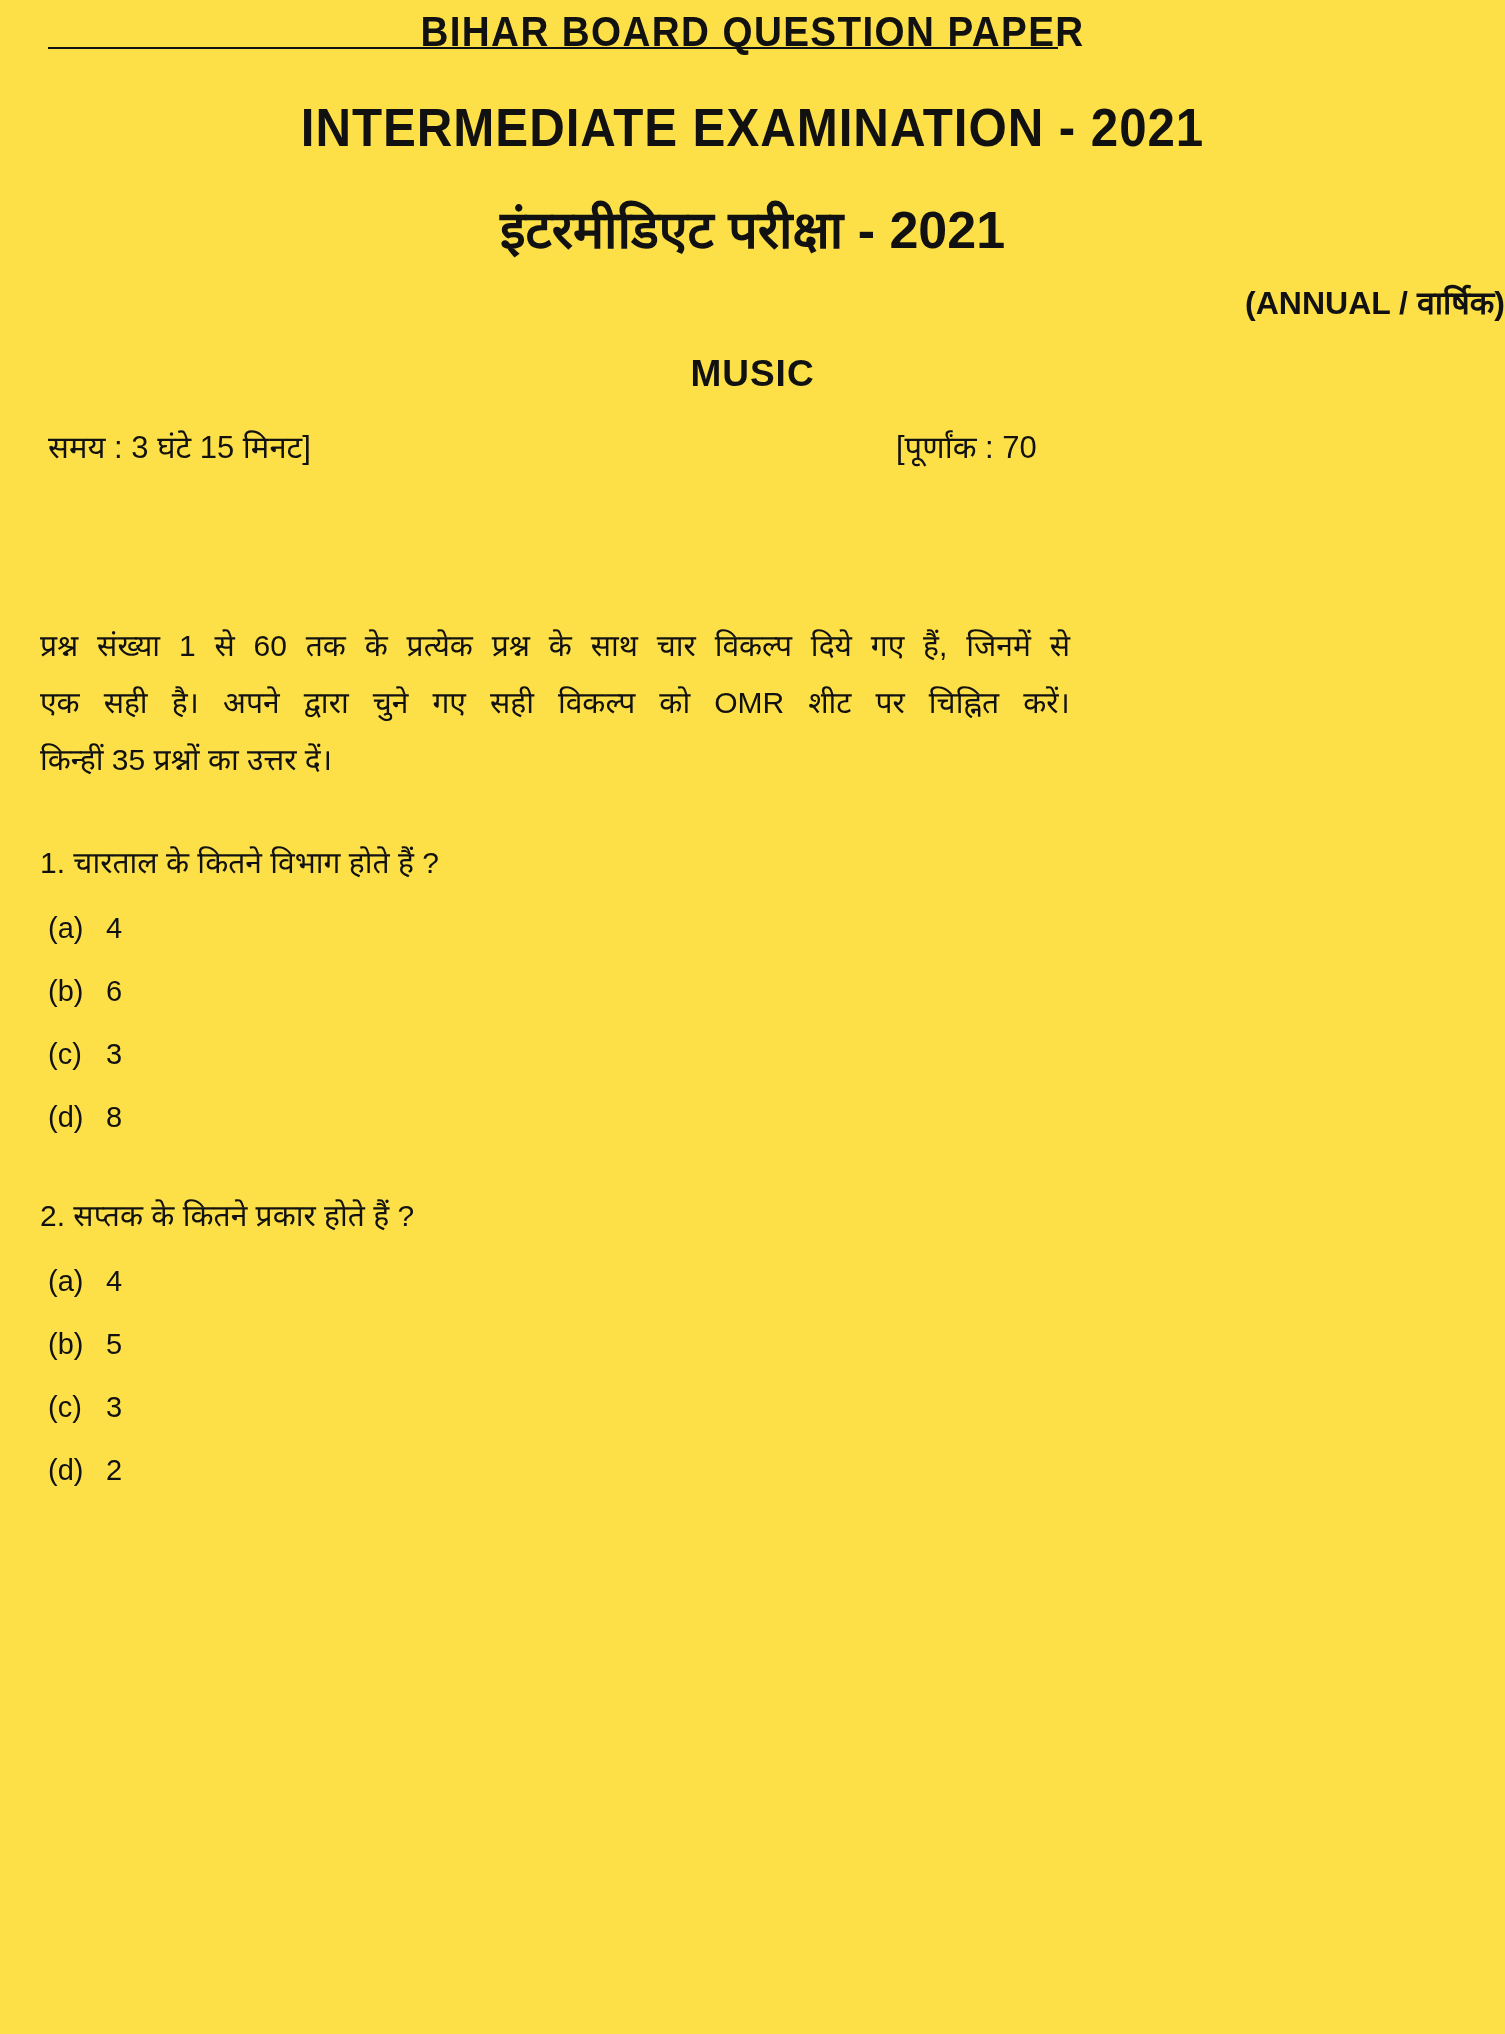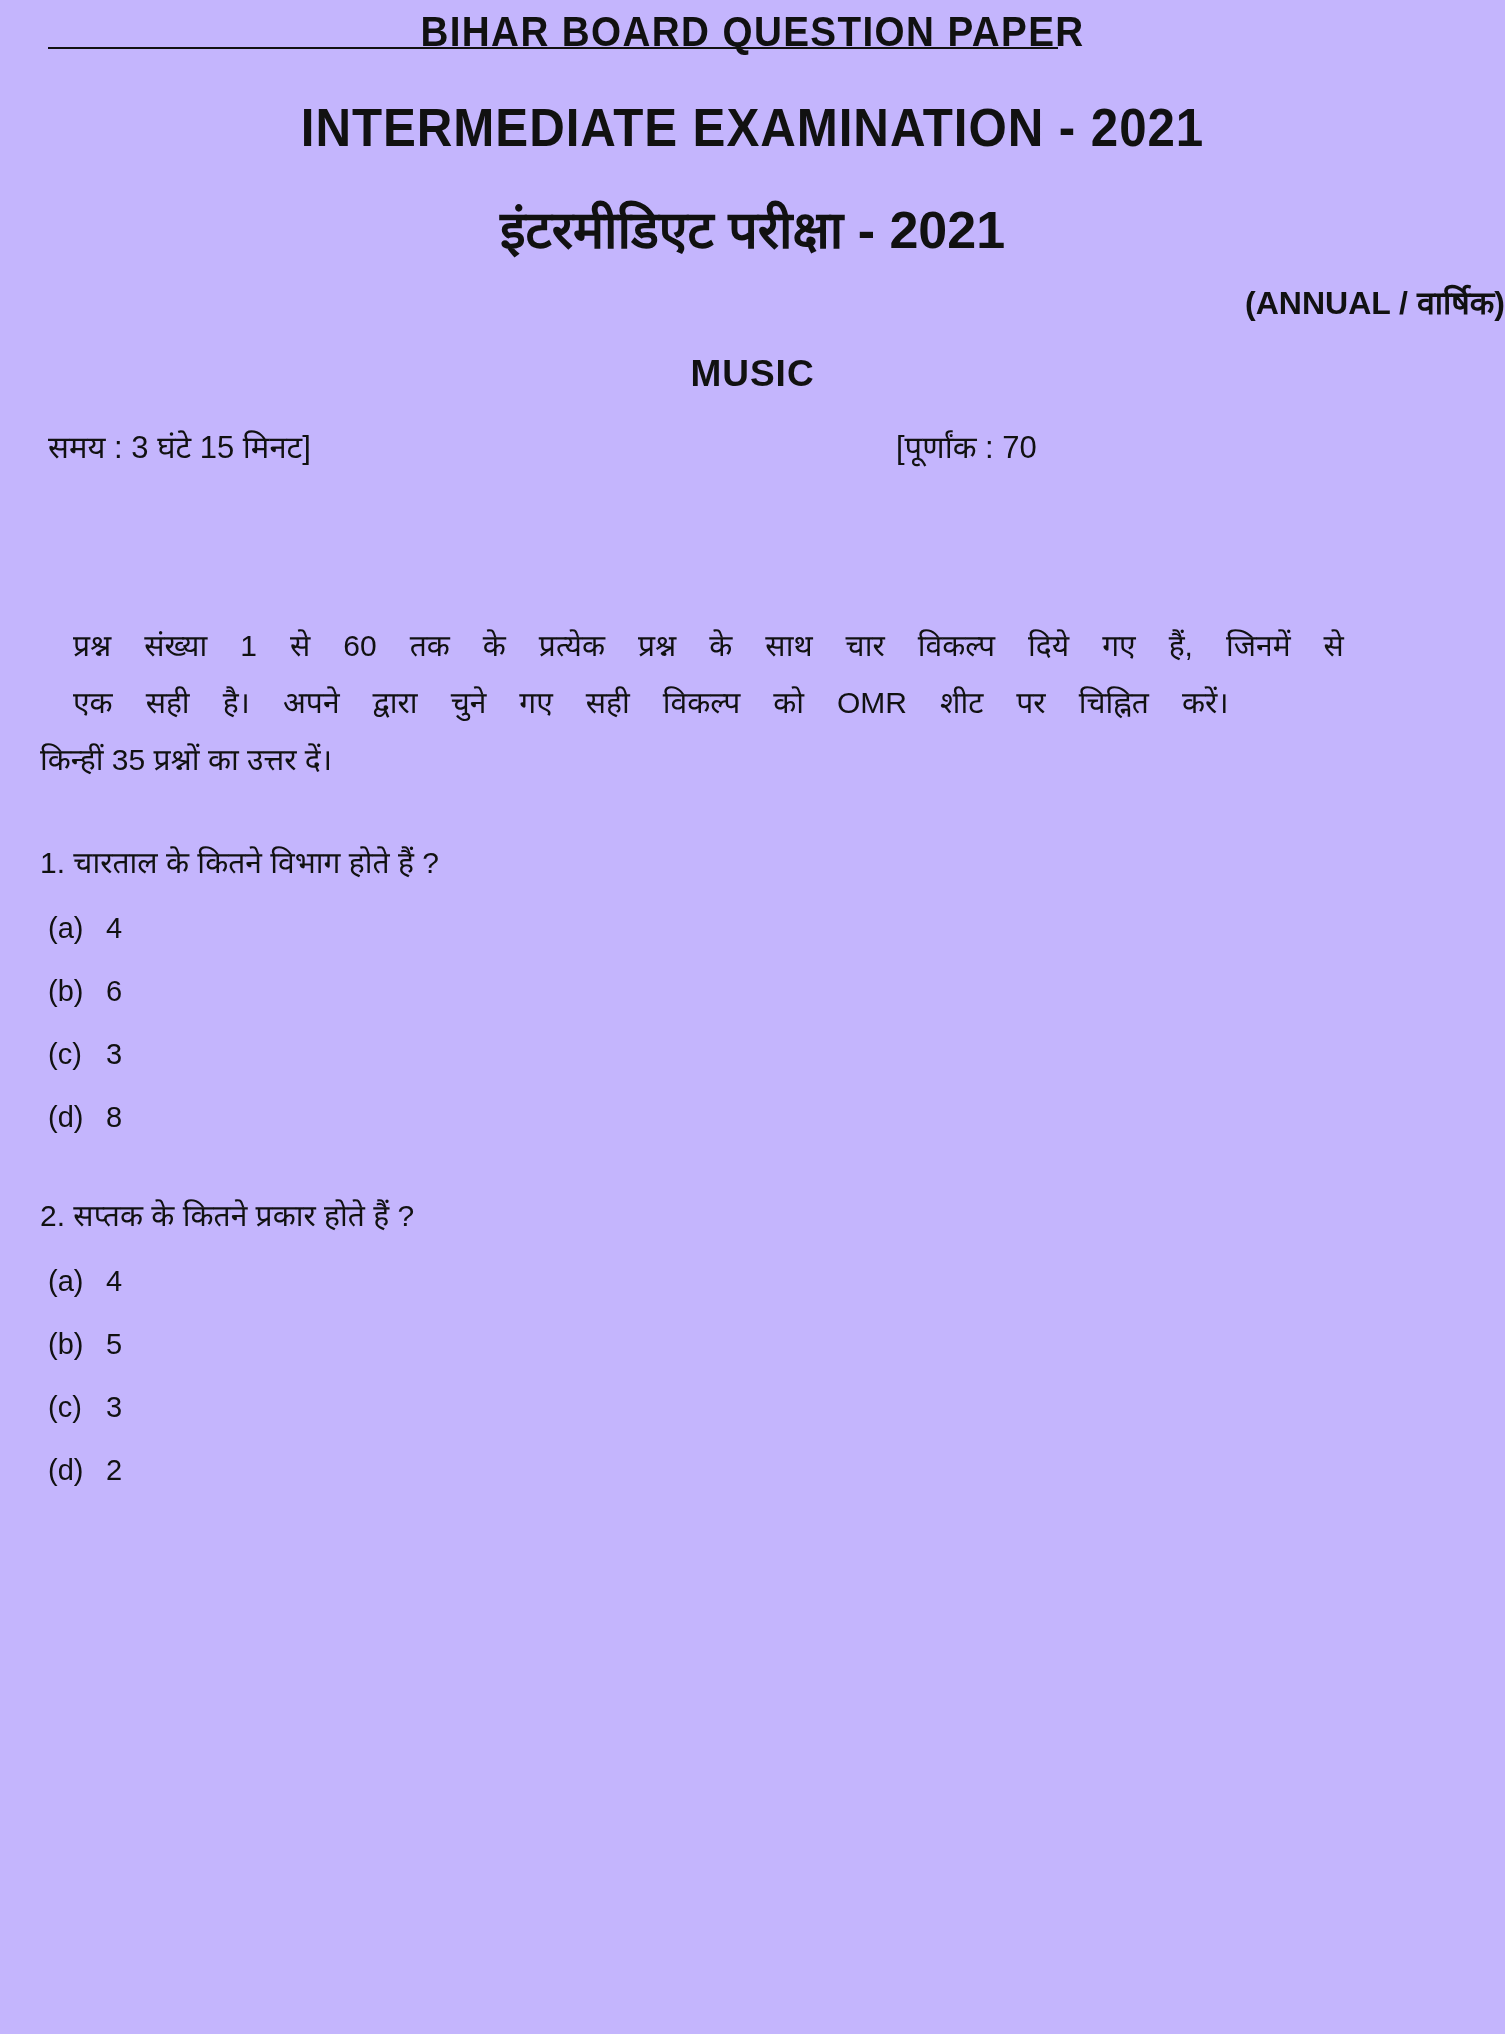--- a/index.html
+++ b/index.html
@@ -13,21 +13,21 @@
     position: relative;
     font-family: "Liberation Sans", "DejaVu Sans", sans-serif;
     color: #111111;
     overflow: hidden;
   }
 
   .page {
     position: relative;
     width: 1505px;
     height: 2034px;
-    background: #c4b5fd;
+    background: #fde047;
     padding: 0;
     box-sizing: border-box;
   }
 
   
   .title-board {
     position: absolute;
     top: 8px;
     left: 0;
     width: 1505px;
@@ -148,21 +148,20 @@
     display: block;
     white-space: nowrap;
   }
   .instructions .ins-line.justify {
     display: flex;
     justify-content: space-between;
     white-space: normal;
   }
   .instructions .ins-line.justify > span {
     white-space: nowrap;
-    margin-left: 33px;
   }
 
   
   .questions {
     position: absolute;
     top: 822px;
     left: 40px;
     width: 1100px;
   }
   .question-block {

